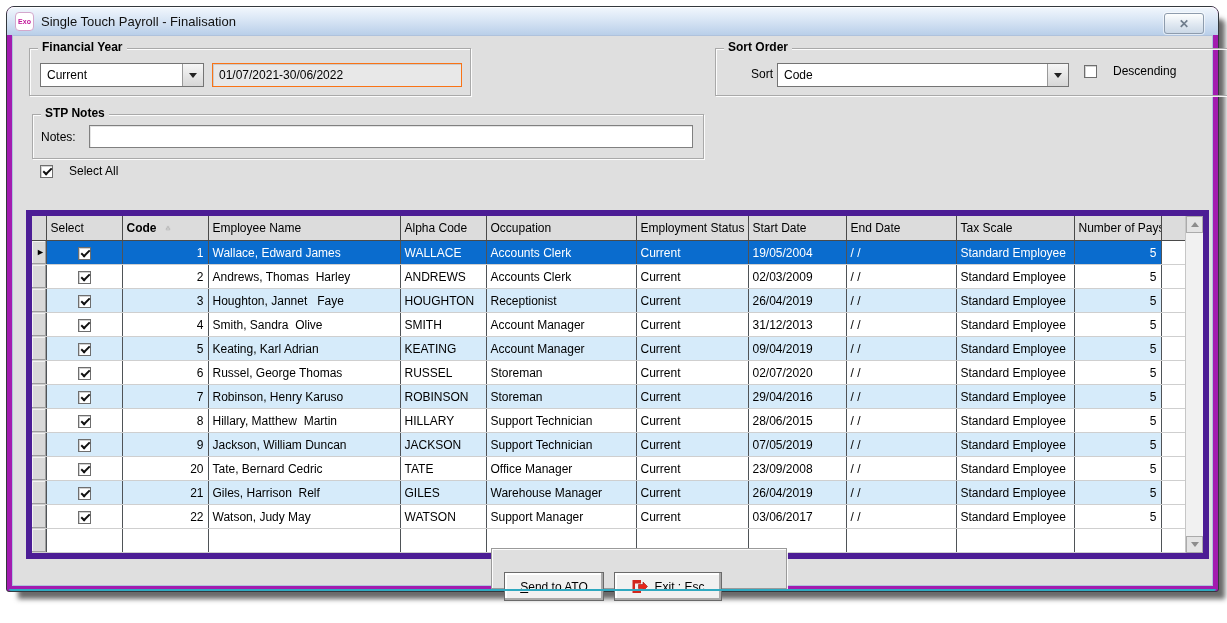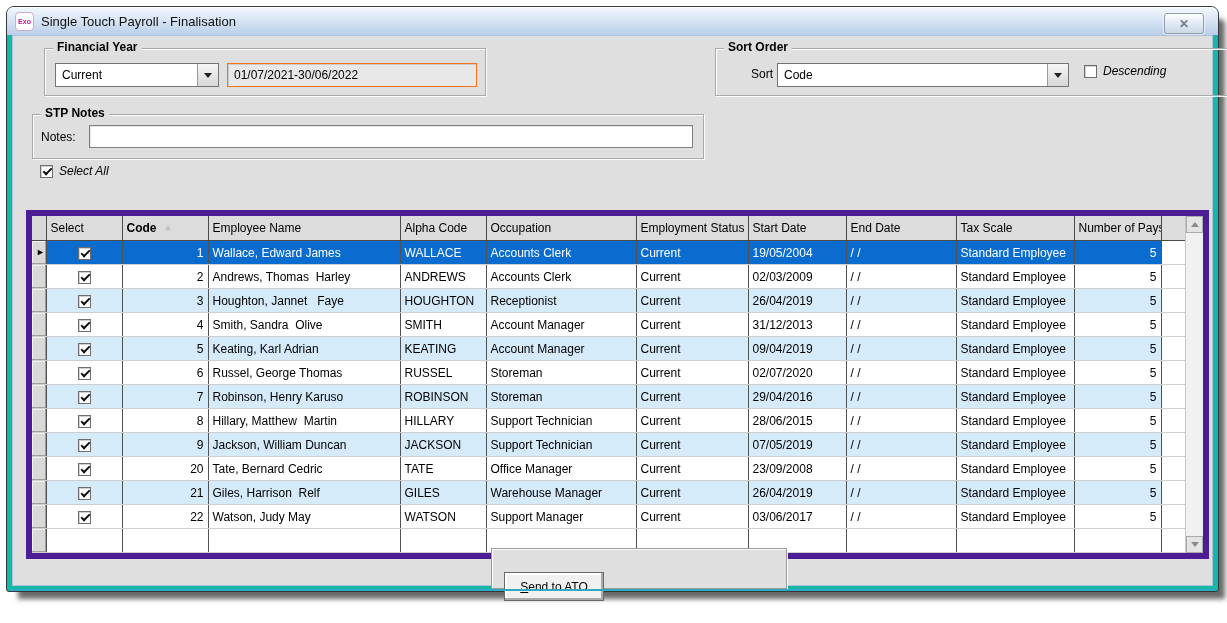--- a/index.html
+++ b/index.html
@@ -4,21 +4,21 @@
 <style>
   html,body{margin:0;padding:0;}
   body{
     width:1227px;height:623px;overflow:hidden;background:#FFFFFF;
     font-family:"Liberation Sans", sans-serif;font-size:12px;color:#000;
     position:relative;
   }
   
   .dialog{
     position:absolute;left:6px;top:6px;width:1211px;height:584px;
-    background:#14b8a6;border:1px solid #33383D;
+    background:#a21caf;border:1px solid #33383D;
     border-radius:8px 8px 3px 3px;
     box-shadow:9px 10px 5px -3px rgba(80,80,80,0.85);
   }
   .dialog::after{ 
     content:"";position:absolute;left:2px;right:2px;bottom:0;height:2px;
     background:#2FA9C0;border-radius:0 0 2px 2px;pointer-events:none;
   }
   .titlebar{
     position:absolute;left:0;top:0;right:0;height:28px;
     background:linear-gradient(#F2F7FD,#D9E6F5 45%,#B9CFE9);
@@ -47,21 +47,21 @@
   }
   
   .group{
     position:absolute;border:1px solid #A9A9A9;
     box-shadow:1px 1px 0 rgba(255,255,255,0.9), inset 1px 1px 0 rgba(255,255,255,0.9);
   }
   .group-label{
     position:absolute;top:-8px;left:8px;background:#DFDFDF;padding:0 4px;
     font-weight:bold;line-height:13px;white-space:nowrap;
   }
-  .g-fy{left:31px;top:12px;width:440px;height:46px;}
+  .g-fy{left:16px;top:12px;width:440px;height:46px;}
   .g-pev{left:475px;top:12px;width:215px;height:46px;}
   .g-sort{left:702px;top:12px;width:498px;height:46px;padding-left:44px;}
   .g-notes{left:19px;top:78px;width:670px;height:43px;}
   
   .combo{
     position:absolute;height:24px;background:#FFF;border:1px solid #747474;
     box-sizing:border-box;display:flex;align-items:center;cursor:default;
   }
   .combo .ctext{flex:1;padding:0 6px;white-space:nowrap;overflow:hidden;}
   .combo .cbtn{
@@ -85,21 +85,21 @@
   .cb{
     width:13px;height:13px;background:#FFF;border:1px solid #6E6E6E;
     box-sizing:border-box;display:inline-block;position:relative;flex:none;
     box-shadow:inset 1px 1px 0 rgba(0,0,0,0.18);
   }
   .cb.checked::after{
     content:"";position:absolute;left:2px;top:2.5px;width:7px;height:3px;
     border-left:2px solid #101010;border-bottom:2px solid #101010;
     transform:rotate(-45deg);
   }
-  .cb-row{position:absolute;display:flex;align-items:center;gap:6px;font-style:italic;}
+  .cb-row{position:absolute;display:flex;align-items:center;gap:16px;}
   
   .grid-wrap{
     position:absolute;left:13px;top:174px;width:1183px;height:349px;
     border:6px solid #4c1d95;background:#FFF;box-sizing:border-box;overflow:hidden;
   }
   table.grid{border-collapse:collapse;table-layout:fixed;width:1163px;}
   table.grid th{
     background:#DCDCDC;font-weight:normal;text-align:left;
     height:24px;padding:0 4px;border-right:1px solid #4A4A4A;border-bottom:1px solid #4A4A4A;
     overflow:hidden;white-space:nowrap;font-size:12px;
@@ -437,16 +437,23 @@
         <div class="sb-btn sb-down">
             <span class="tri-down"></span>
           </div>
       </div>
     </div>
 
     <div class="btn-panel">
       <div class="win-btn btn-send">
         <span><span class="u">S</span><span>end to ATO</span></span>
       </div>
+      <div class="win-btn btn-exit">
+        <svg class="exit-ico" viewBox="0 0 17 15">
+          <path d="M10 1 H1.5 V14 H10 V10.5 H4 V4.5 H10 Z" fill="#D2261C"></path>
+          <path d="M7.5 5.5 h4.5 V3 l4.5 4.5 -4.5 4.5 V9.5 H7.5 Z" fill="#E8261A" stroke="#9E120B" stroke-width="0.6"></path>
+        </svg>
+        <span>Exit : Esc</span>
+      </div>
     </div>
 
   </div>
 </div>
 
 </body></html>

